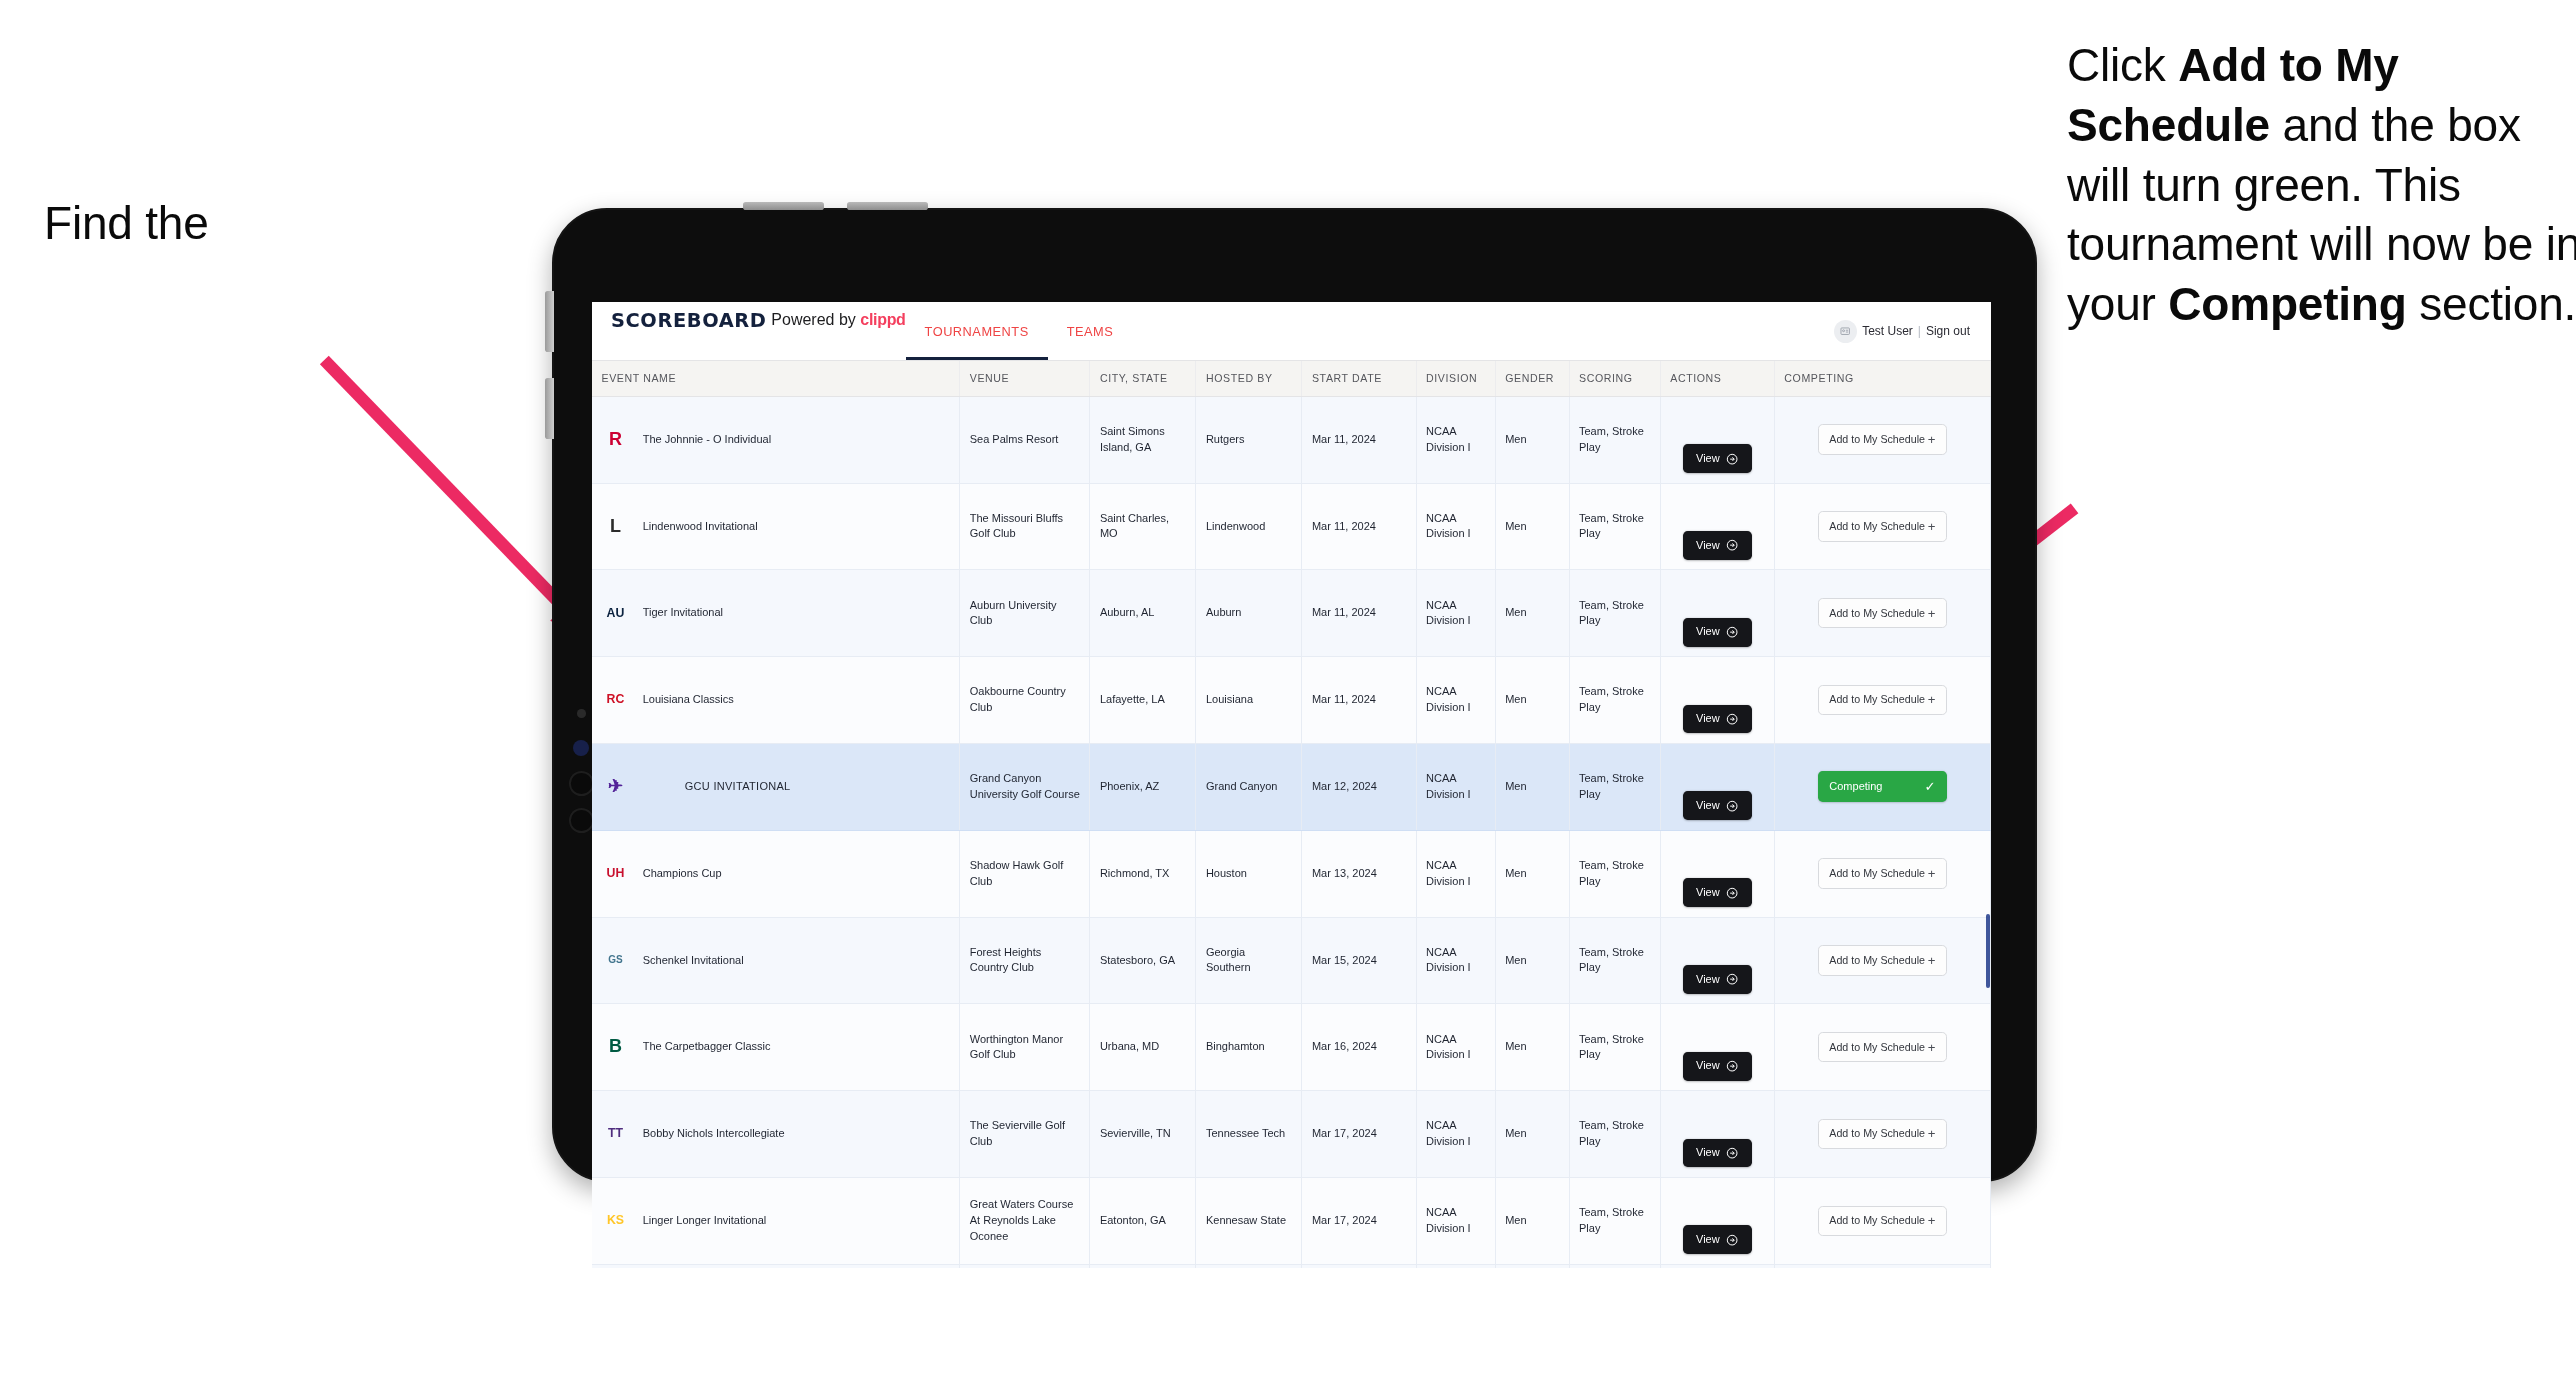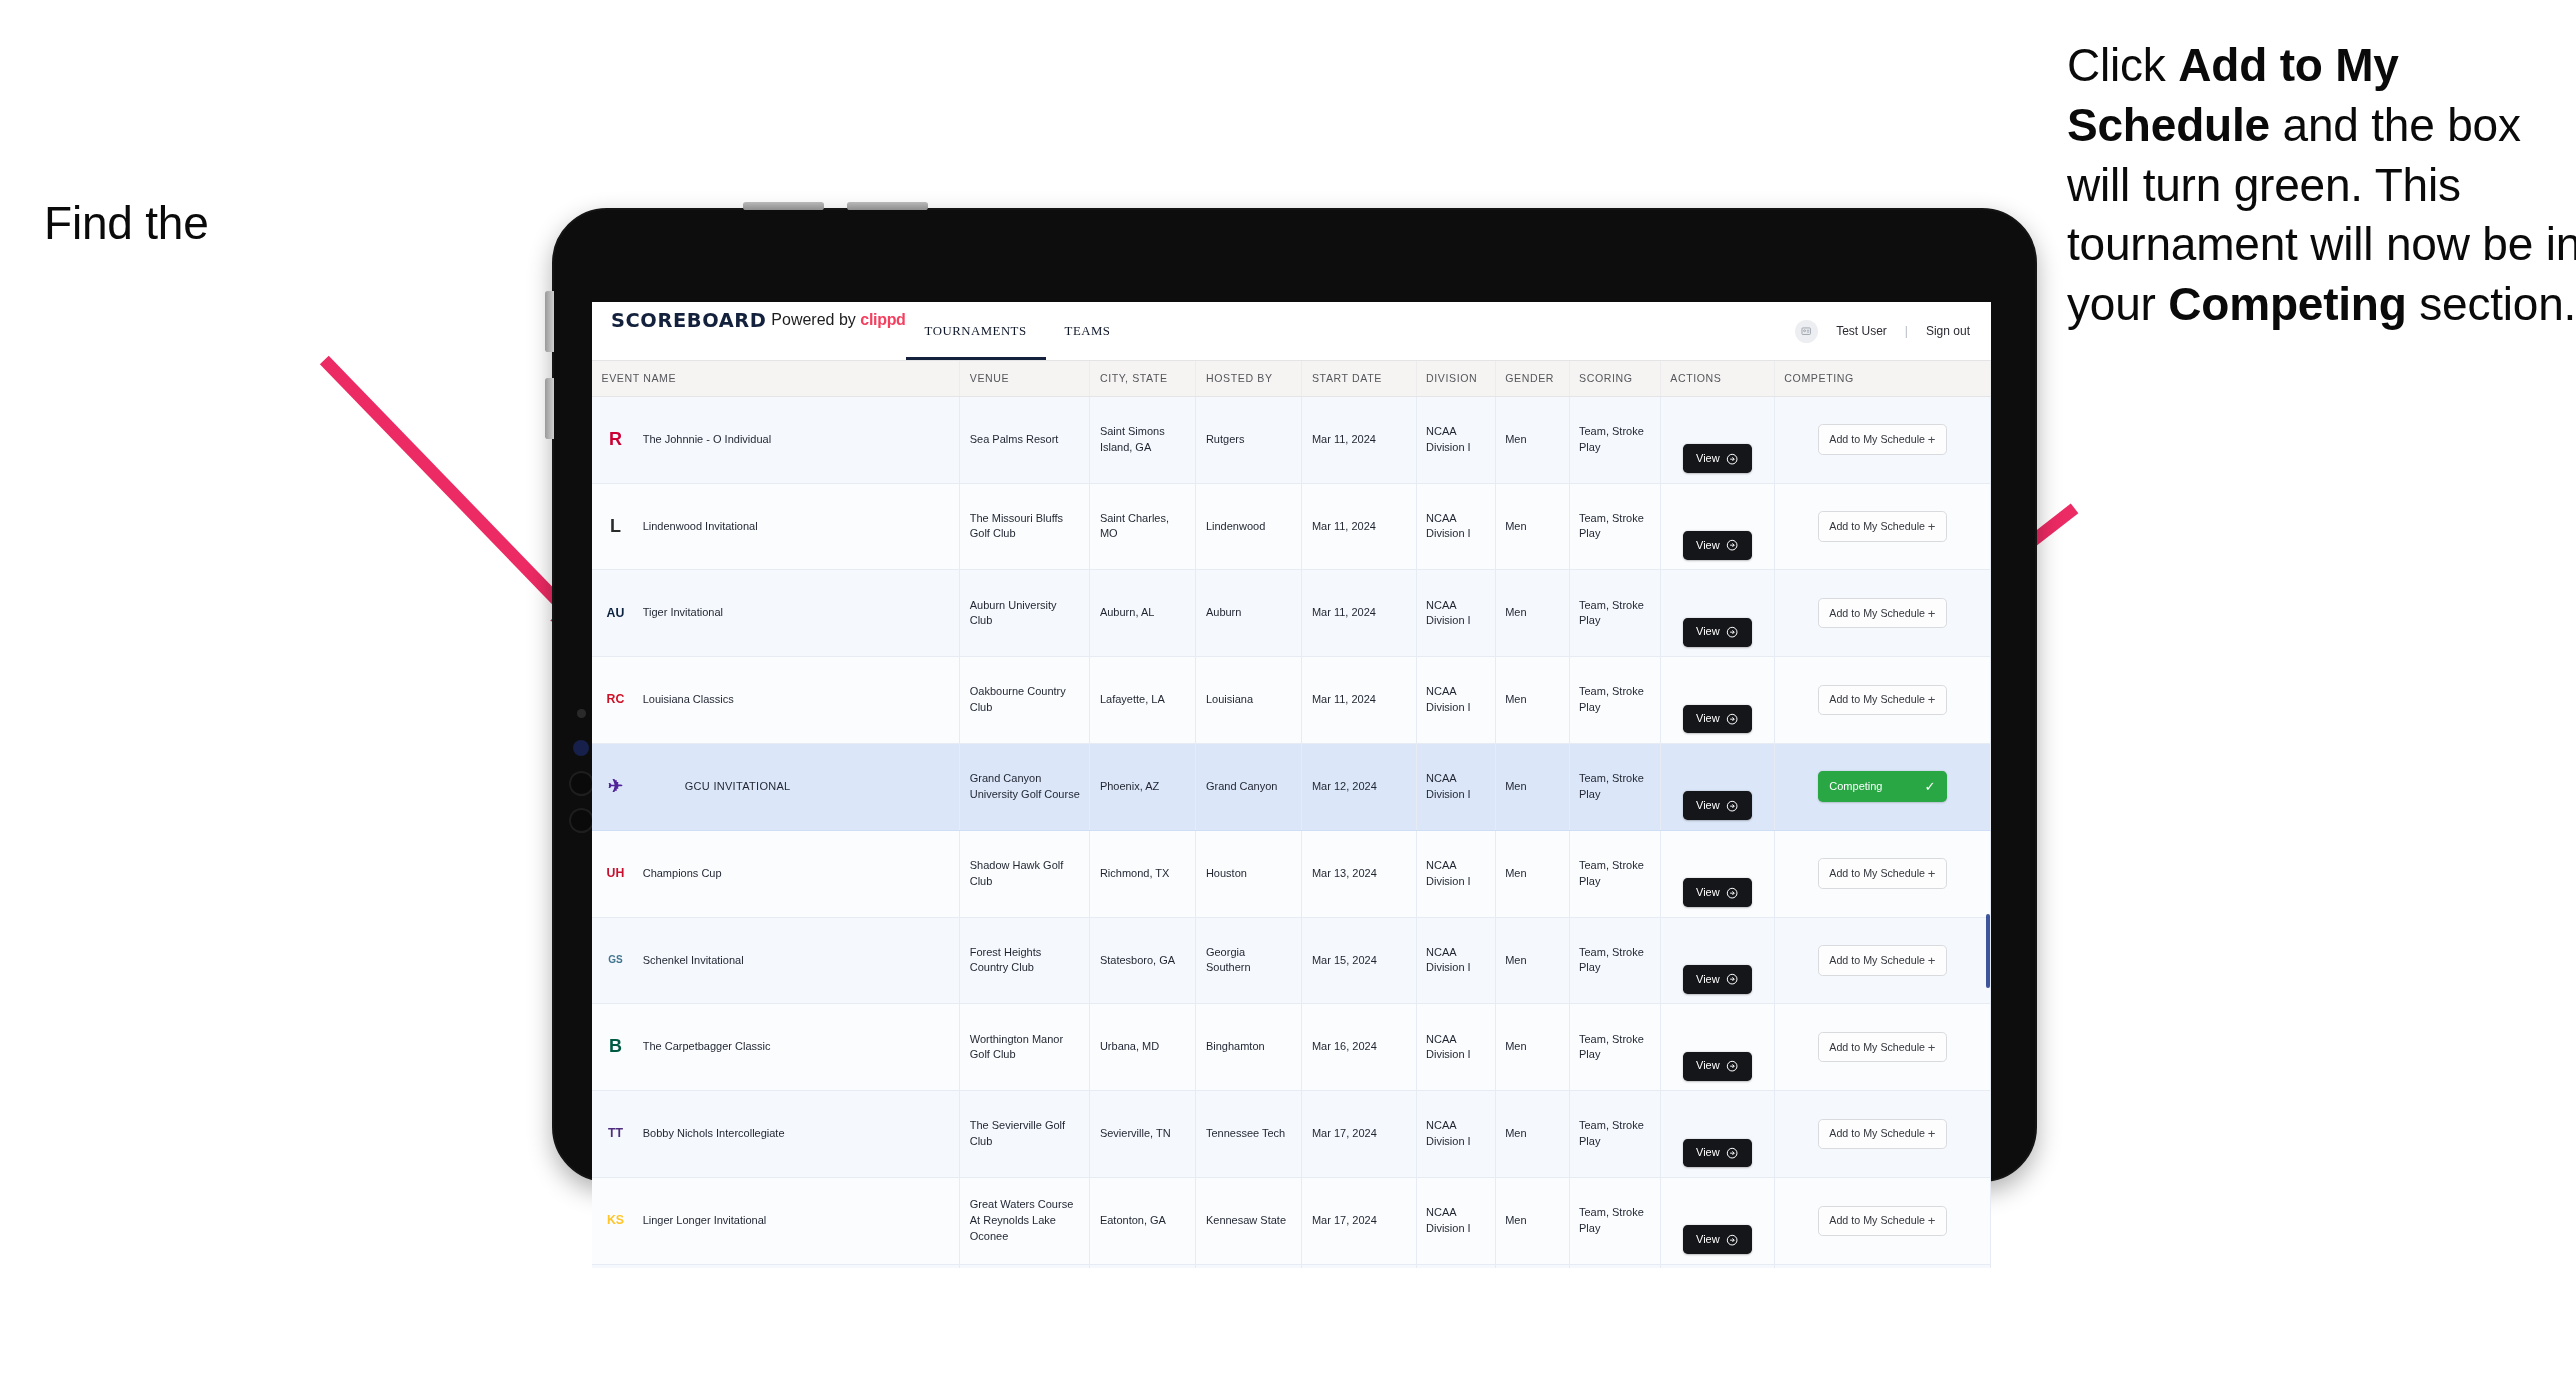--- a/index.html
+++ b/index.html
@@ -98,33 +98,32 @@
     white-space: nowrap;
   }
   #brand-sub .clippd {
     color: #f43f5e; font-weight: 700; letter-spacing: -0.3px;
   }
   .navtab {
     display: flex; align-items: center;
     padding: 0 19px;
     font-size: 12.8px;
     letter-spacing: 0.5px;
-    color: #0f172a;
+    color: #ef4444;
     position: relative;
     cursor: pointer;
-    font-family: Liberation Serif, serif;
   }
   .navtab.active::after {
     content: "";
     position: absolute; left: 0; right: 0; bottom: 0;
     height: 2.8px; background: #14213d;
   }
   #header-right {
     margin-left: auto;
-    display: flex; align-items: center; gap: 18px;
+    display: flex; align-items: center; gap: 5px;
     padding-right: 21px;
     font-size: 12px;
     color: #2b2b33;
   }
   #header-avatar {
     width: 23px; height: 23px; border-radius: 50%;
     background: #eceef1;
     display: flex; align-items: center; justify-content: center;
     color: #9aa0aa; font-size: 10.4px;
   }

